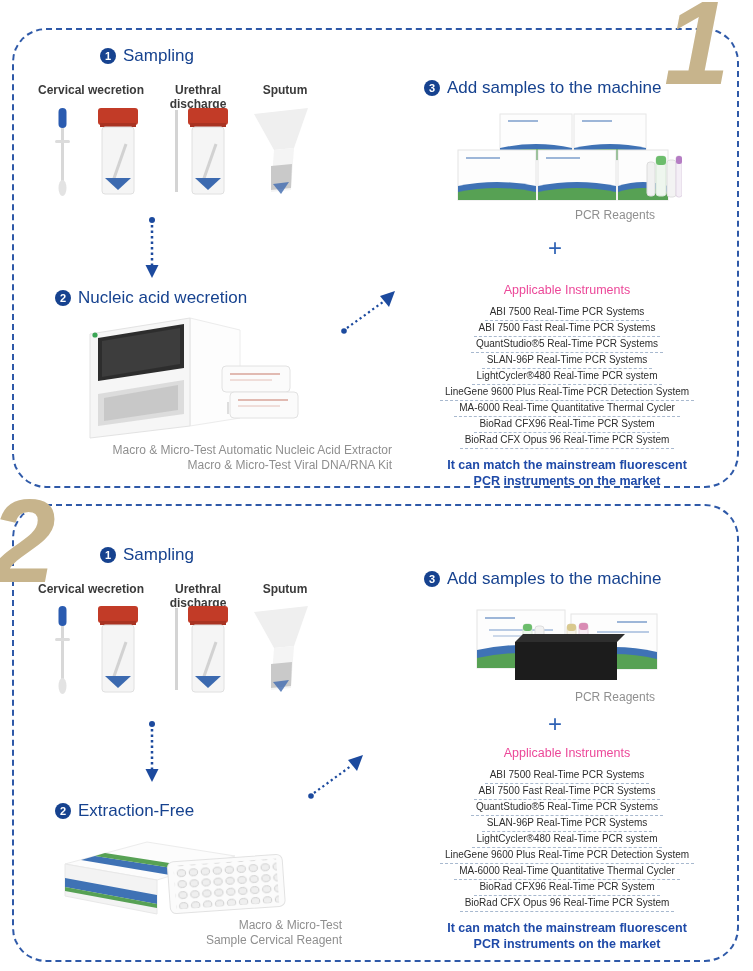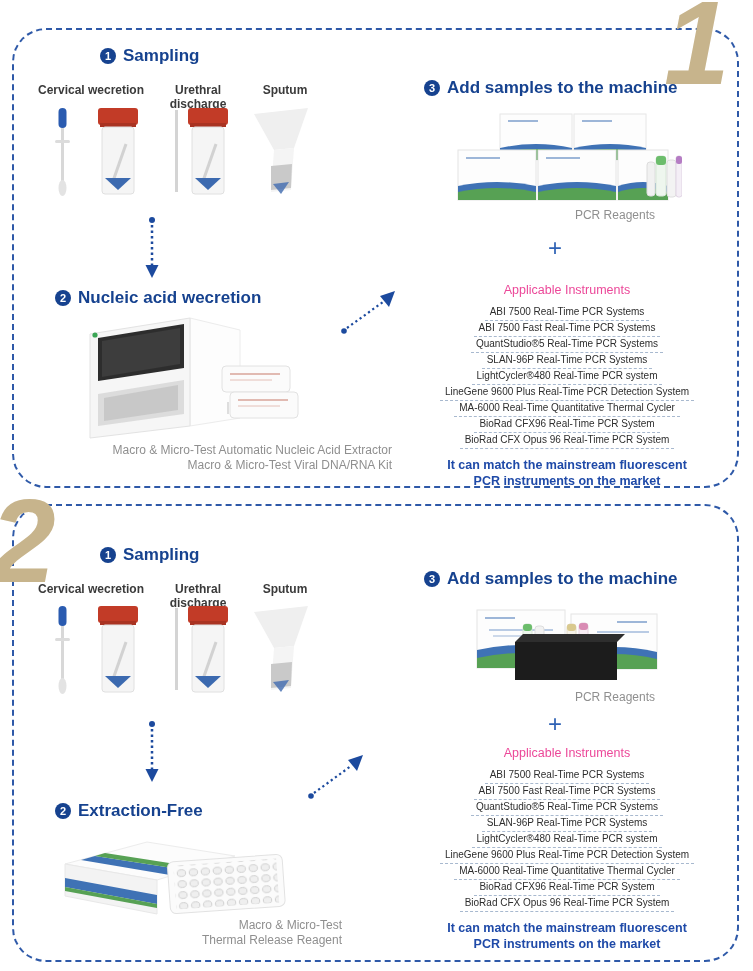--- a/index.html
+++ b/index.html
@@ -16,21 +16,21 @@
   .bignum{
     position:absolute;z-index:6;font-size:118px;line-height:1;
     font-weight:bold;font-style:italic;color:#c7b48c;user-select:none;
   }
   .abs{position:absolute}
   .step-head{position:absolute;display:flex;align-items:center;gap:7px;white-space:nowrap}
   .badge{
     width:16px;height:16px;border-radius:50%;background:#16428f;color:#fff;
     font-size:11px;font-weight:bold;text-align:center;line-height:16px;flex:0 0 16px;
   }
-  .step-title{font-size:17px;font-weight:bold;color:#16428f}
+  .step-title{font-size:17px;font-weight:normal;color:#16428f}
   .sample-label{position:absolute;font-size:12px;font-weight:bold;color:#3a3a3a;text-align:center}
   .caption{position:absolute;text-align:right;font-size:12px;color:#8f8f8f;line-height:15px}
   .plus{position:absolute;text-align:center;font-size:24px;color:#2f62b5}
   .instr{position:absolute;width:350px;text-align:center}
   .instr-title{font-size:12.5px;color:#ec4899;margin-bottom:8px}
   .inst-row{
     display:table;margin:0 auto;font-size:10px;color:#2d2d2d;line-height:12px;
     padding:1px 5px 2px;border-bottom:1px dashed #a8b9cf;white-space:nowrap;
   }
   .note{margin-top:8px;font-size:12.5px;font-weight:bold;color:#1f4aa8;line-height:16px}
@@ -252,21 +252,21 @@
       <polygon points="8,55 100,72 100,76 8,59" fill="#57a154"></polygon>
     </g>
     <g transform="rotate(-4 170 55)">
       <rect x="112" y="26" width="115" height="52" rx="6" fill="#fbfbfb" stroke="#e2e2e2"></rect>
       <rect x="118" y="30" width="103" height="44" fill="url(#wells1)"></rect>
     </g>
   </svg>
 
   <div class="caption" style="left:8px;top:412px;width:320px">
     <div>Macro &amp; Micro-Test</div>
-    <div>Thermal Release Reagent</div>
+    <div>Sample Cervical Reagent</div>
   </div>
 
   <svg class="abs" style="left:290px;top:244px" width="64" height="52" viewBox="0 0 64 52">
     <circle cx="7" cy="46" r="2.8" fill="#1c4a9e"></circle>
     <line x1="10" y1="43" x2="47" y2="16" stroke="#1c4a9e" stroke-width="2.2" stroke-dasharray="2.2 3"></line>
     <polygon points="59,5 44,10 53,21" fill="#1c4a9e"></polygon>
   </svg>
 
   <div class="step-head" style="left:410px;top:63px">
     <span class="badge">3</span>

